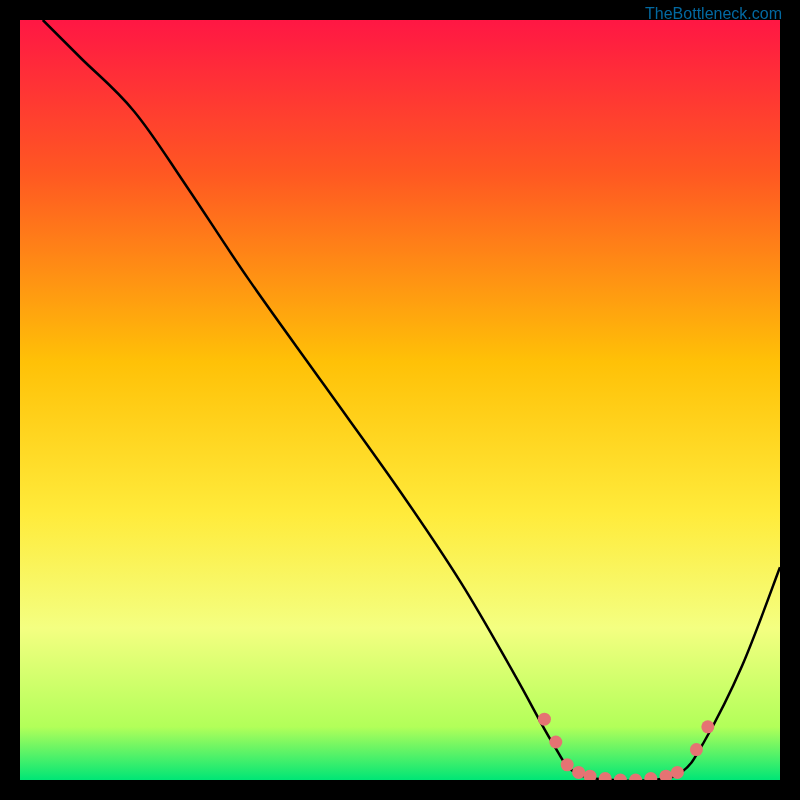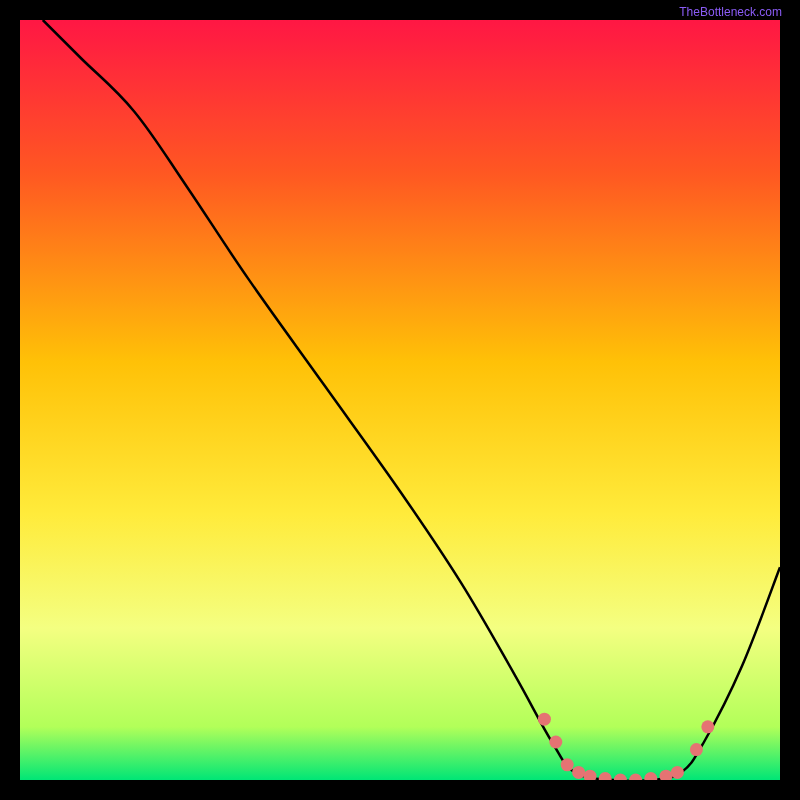--- a/index.html
+++ b/index.html
@@ -15,22 +15,22 @@
   position: absolute;
   left: 20px;
   top: 20px;
   width: 760px;
   height: 760px;
 }
 .attribution {
   position: absolute;
   top: 5px;
   right: 18px;
-  color: #8b5cf6;
-  font-size: 12px;
+  color: #0369a1;
+  font-size: 16px;
   font-weight: 500;
   z-index: 10;
 }
 svg { display: block; }
 </style>
 </head>
 <body>
 
 <div class="attribution">TheBottleneck.com</div>
 

